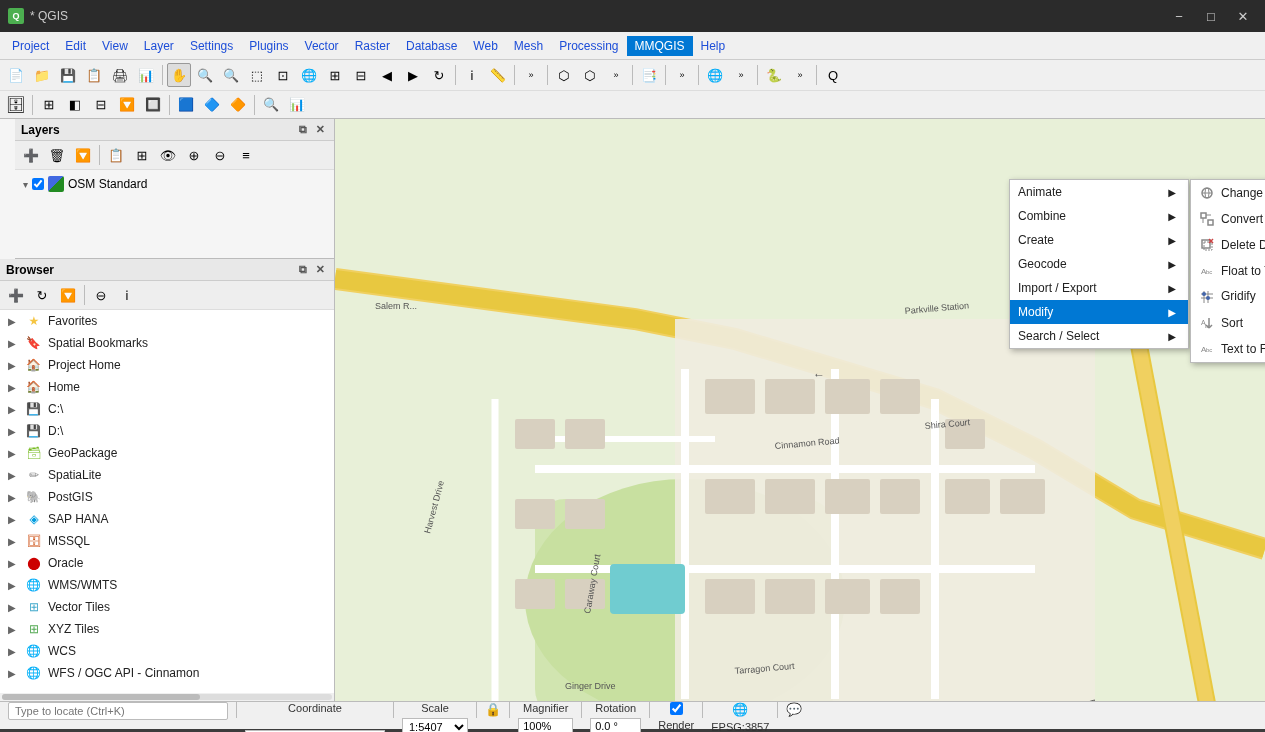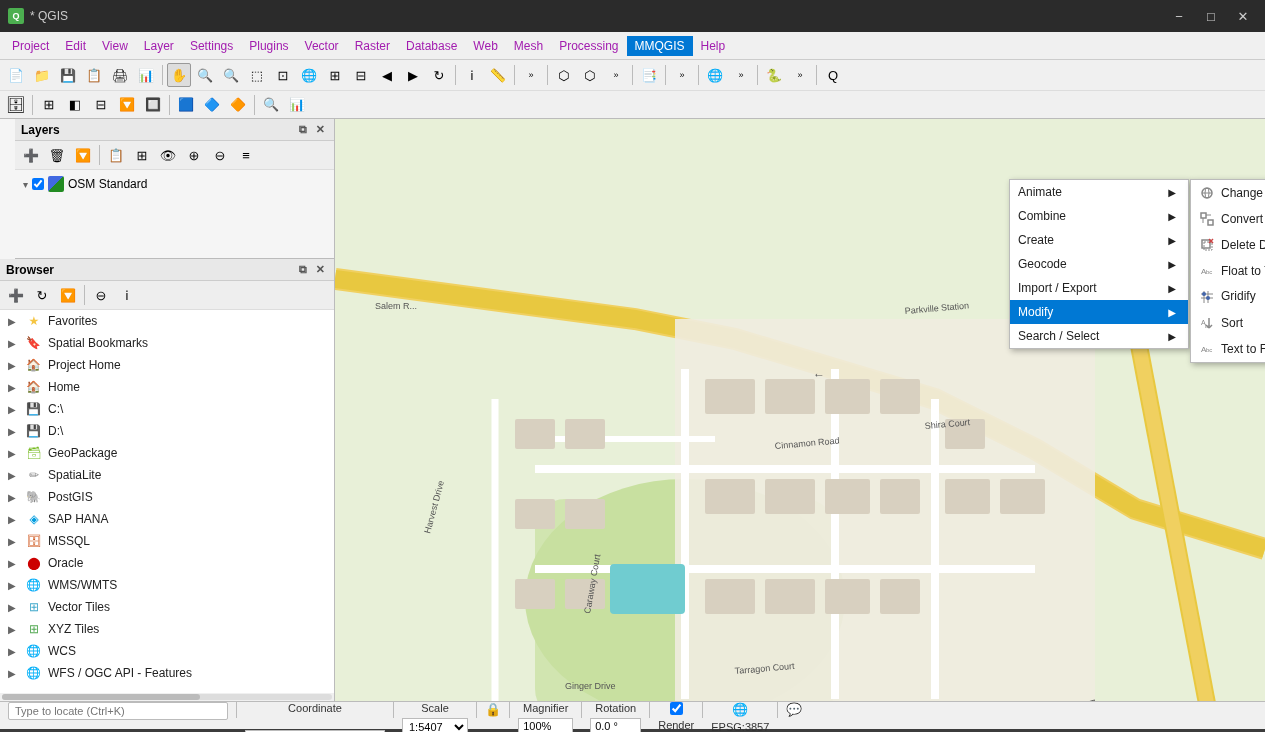--- a/index.html
+++ b/index.html
@@ -28,21 +28,21 @@
       align-items: center;
       padding: 0 4px;
       border-bottom: 1px solid #ccc;
       position: relative;
       z-index: 10;
     }
     .menu-item {
       padding: 3px 8px;
       cursor: pointer;
       font-size: 12px;
-      color: #a21caf;
+      color: #1d4ed8;
       white-space: nowrap;
     }
     .menu-item.active { background: #0078d4; color: white; }
 
     
     #toolbars {
       background: #f0f0f0;
       border-bottom: 1px solid #bbb;
     }
     .toolbar-row {
@@ -514,21 +514,21 @@
 
         <div class="browser-item">
           <span class="expand-arrow">▶</span>
           <span class="item-icon icon-wcs">🌐</span>
           <span>WCS</span>
         </div>
 
         <div class="browser-item">
           <span class="expand-arrow">▶</span>
           <span class="item-icon icon-wfs">🌐</span>
-          <span>WFS / OGC API - Features</span>
+          <span>WFS / OGC API - Cinnamon</span>
         </div>
 
       </div>
 
       <div style="height:8px; background:#f0f0f0; display:flex; align-items:center; padding:0 2px;">
         <div style="height:6px; width:100%; background:#ddd; border-radius:3px; position:relative;">
           <div style="position:absolute; left:0; top:0; height:6px; width:60%; background:#bbb; border-radius:3px;"></div>
         </div>
       </div>
     </div>

